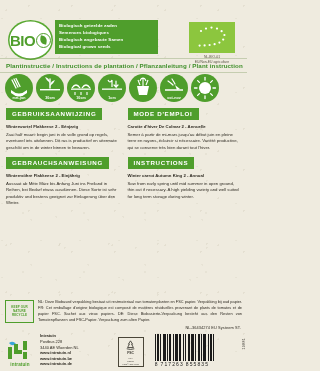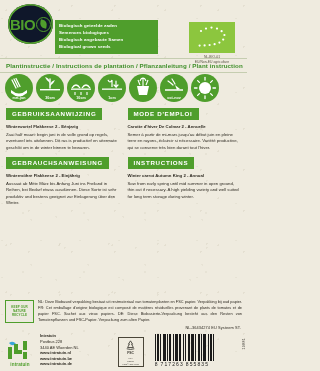--- a/index.html
+++ b/index.html
@@ -20,22 +20,22 @@
       radial-gradient(circle at 22% 78%, rgba(160,150,120,.14) 0 1px, transparent 1px),
       radial-gradient(circle at 55% 88%, rgba(170,160,130,.12) 0 1px, transparent 1px),
       radial-gradient(circle at 91% 70%, rgba(160,150,120,.13) 0 1px, transparent 1px),
       radial-gradient(circle at 5% 50%, rgba(170,160,130,.12) 0 1px, transparent 1px);
     background-size:53px 47px,61px 59px,43px 41px,67px 63px,49px 51px,57px 45px,71px 67px,39px 37px;
     opacity:.9;
   }
   
   .header{position:relative;height:56px;}
   .bio-badge{
-    position:absolute;left:8px;top:4px;width:45px;height:40px;
-    background:#0f172a;border-radius:50%;
+    position:absolute;left:8px;top:20px;width:45px;height:40px;
+    background:#ffffff;border-radius:50%;
     box-shadow:0 0 0 1.5px #5aa832 inset;
     display:flex;align-items:center;justify-content:center;
   }
   .bio-badge .bio-txt{
     font-size:15px;font-weight:bold;color:#4f9e2c;letter-spacing:-.5px;
     display:flex;align-items:center;line-height:1;
   }
   .bio-leafo{
     width:13px;height:13px;border:1.6px solid #4f9e2c;border-radius:50%;
     margin-left:1px;position:relative;

